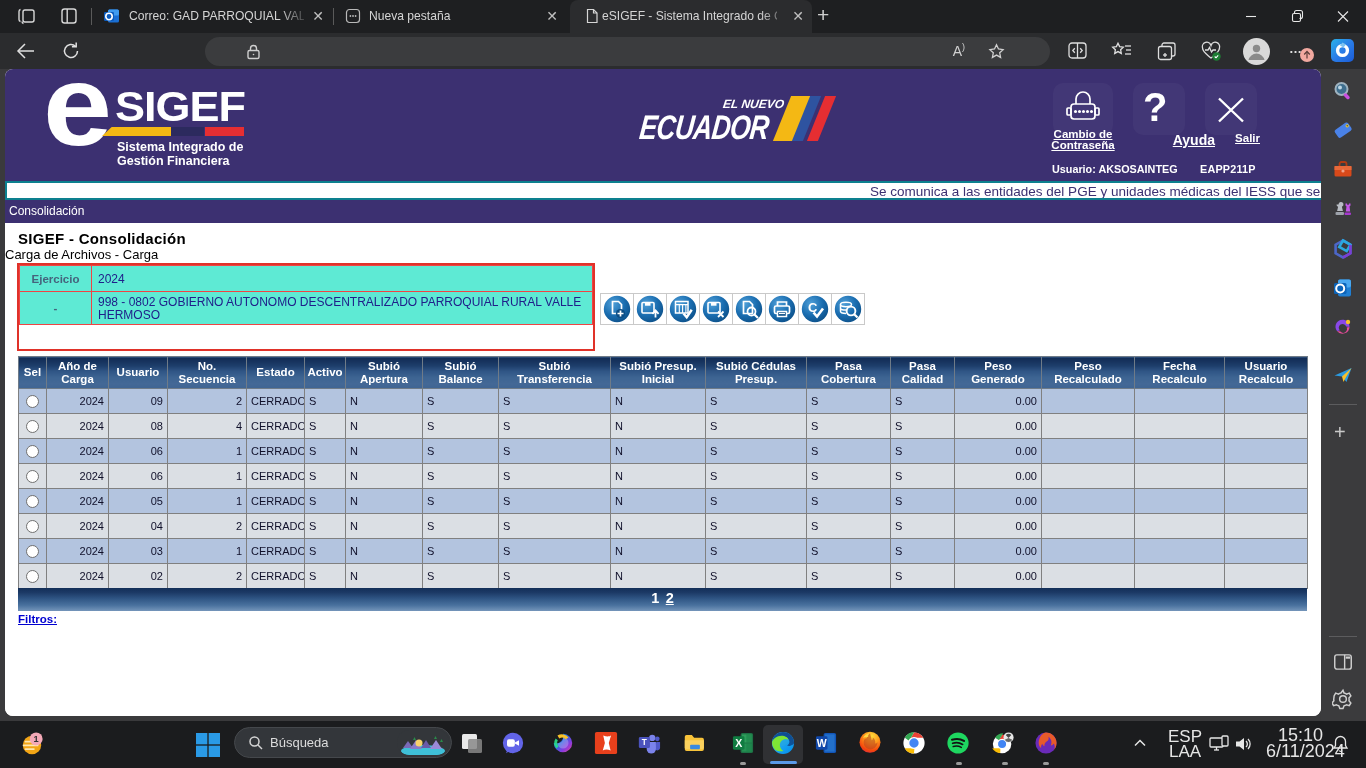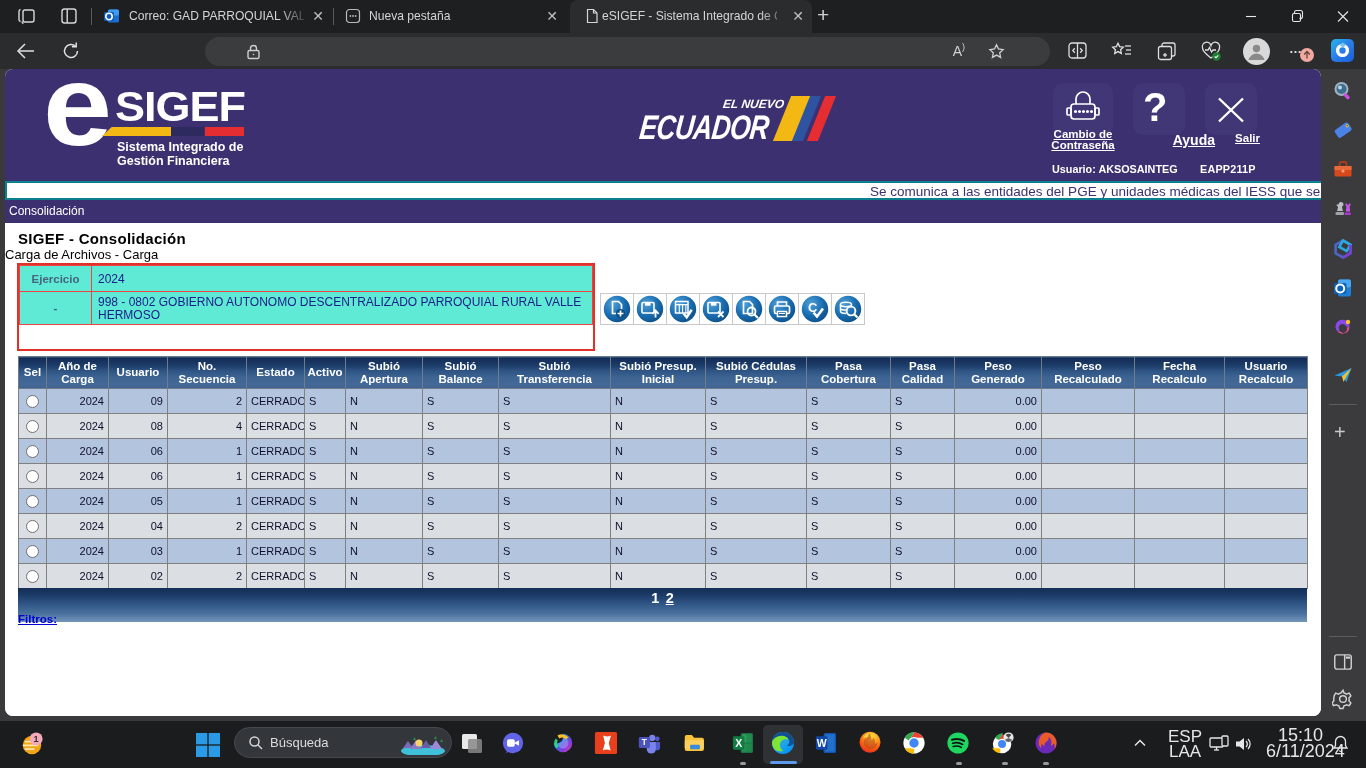--- a/index.html
+++ b/index.html
@@ -43,21 +43,21 @@
 #icons{position:absolute;left:595px;top:70px;white-space:nowrap}
 .icocell{display:inline-block;width:34px;height:32px;text-align:center;border:1px solid #c9c9c9;background:#fff;vertical-align:top;margin-right:-1px;text-align:center}
 
 #dtbl{position:absolute;left:13px;top:133px;border-collapse:collapse;table-layout:fixed;width:1290px;font-size:11.5px;color:#10102a}
 #dtbl th{background:linear-gradient(180deg,#112c55 0%,#16325d 12%,#1e3f6c 28%,#305686 45%,#3d6492 65%,#446896 85%,#3f6493 100%);color:#fff;font-weight:bold;font-size:11.5px;height:32px;border:1px solid #6f7b88;padding:0 2px;line-height:13px}
 #dtbl td{height:25px;border:1px solid #808080;padding:0 4px;font-size:11px;overflow:hidden;white-space:nowrap}
 #dtbl tr.b td{background:#b3c4df}
 #dtbl tr.g td{background:#dbdfe4}
 #dtbl td.r{text-align:right}
 #dtbl td.c{text-align:center}
-#tfoot{position:absolute;left:13px;top:365px;width:1289px;height:34px;background:linear-gradient(180deg,#122e58 0%,#1c3a66 20%,#2e5483 45%,#49719e 75%,#7495ba 100%);color:#fff;text-align:center;font-size:13px;font-weight:bold}
+#tfoot{position:absolute;left:13px;top:365px;width:1289px;height:23px;background:linear-gradient(180deg,#122e58 0%,#1c3a66 20%,#2e5483 45%,#49719e 75%,#7495ba 100%);color:#fff;text-align:center;font-size:13px;font-weight:bold}
 #tfoot a{color:#fff}
 #filtros{position:absolute;left:13px;top:390px;font-size:11.5px;font-weight:bold;color:#0000d0;text-decoration:underline}
 
 #taskbar{position:absolute;left:0;top:721px;width:1366px;height:47px;background:#1b1c1e}
 .tkico{position:absolute;top:10px;width:24px;height:24px}
 #searchpill{position:absolute;left:234px;top:6px;width:218px;height:31px;background:#33363a;border:1px solid #45484c;border-radius:16px;color:#dcdcdc;font-size:13px}
 .trayico{position:absolute;color:#e6e6e6}
 .dot{position:absolute;top:41px;width:6px;height:3px;border-radius:2px;background:#9a9a9a}
 </style></head>
 <body>

